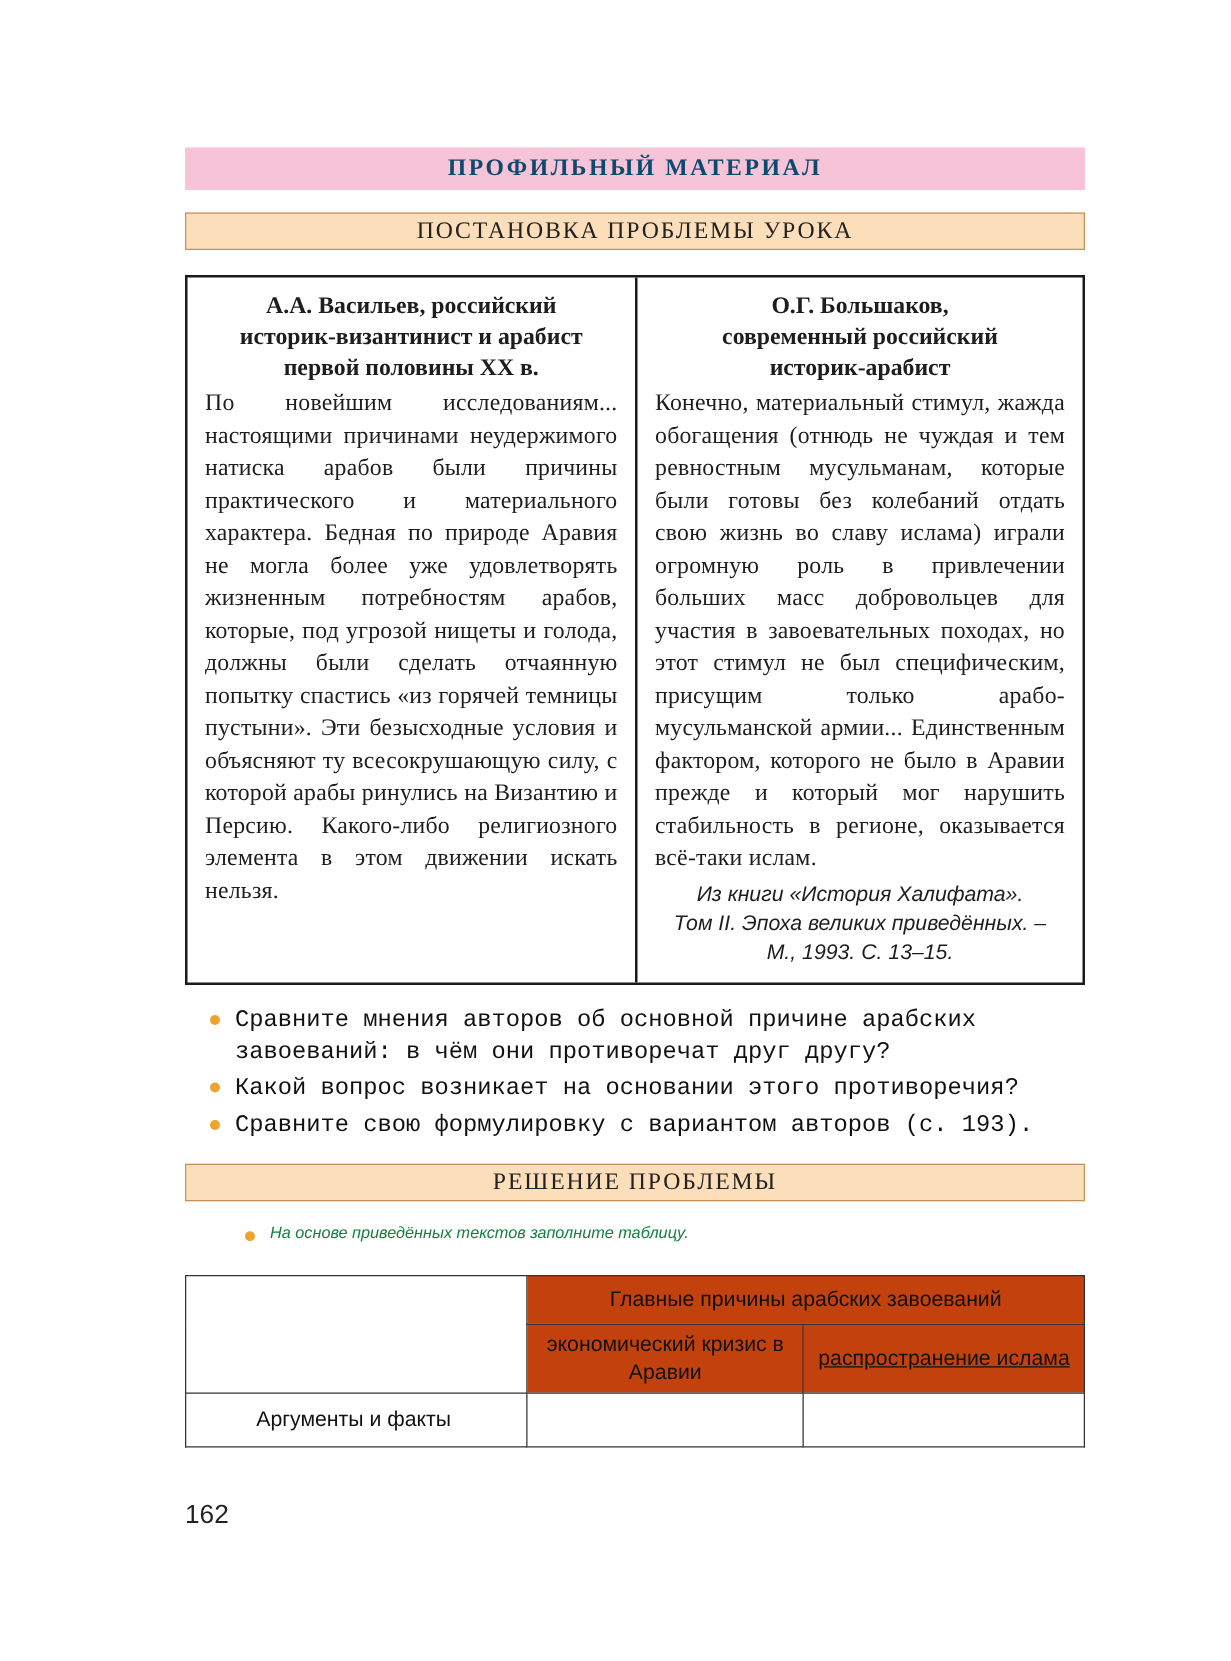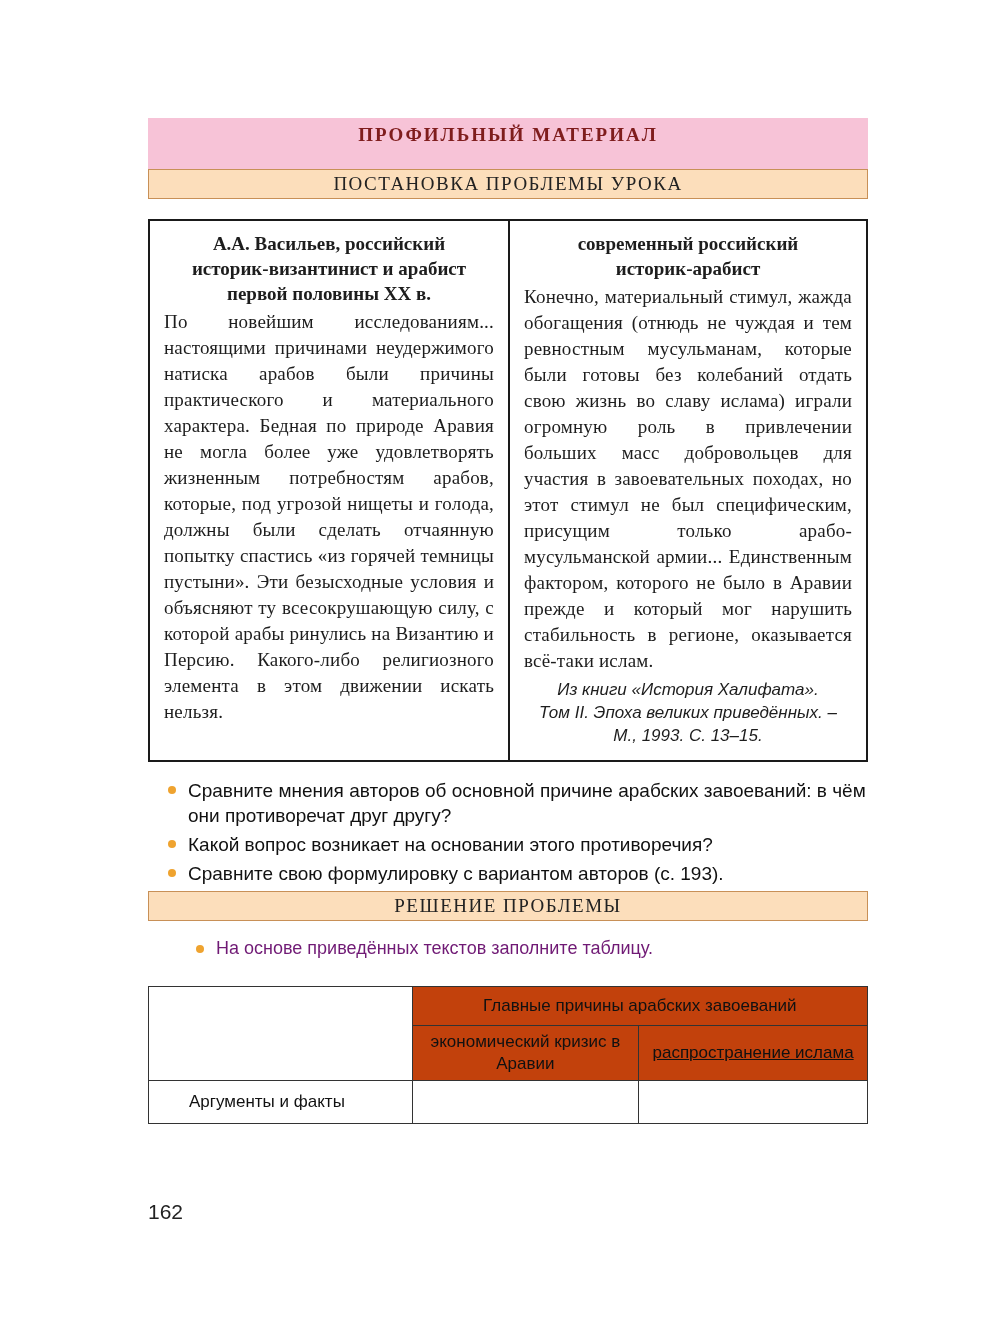--- a/index.html
+++ b/index.html
@@ -13,30 +13,31 @@
     overflow: hidden;
   }
   .content {
     position: absolute;
     left: 148px;
     top: 118px;
     width: 720px;
   }
   .banner-pink {
     background: #f7c3d7;
-    height: 51px;
+    height: 34px;
     line-height: 34px;
     text-align: center;
-    color: #7f1d1d;
+    color: #0c4a6e;
     font-weight: bold;
     font-size: 19px;
     letter-spacing: 2px;
     font-family: "Liberation Serif", serif;
   }
   .banner-peach {
+    margin-top: 18px;
     background: #fcdebb;
     border: 1px solid #c89057;
     height: 28px;
     line-height: 28px;
     text-align: center;
     color: #222222;
     font-size: 19px;
     letter-spacing: 1.5px;
     font-family: "Liberation Serif", serif;
   }
@@ -68,40 +69,41 @@
   .q-source {
     margin-top: 5px;
     text-align: center;
     font-style: italic;
     font-family: "Liberation Sans", sans-serif;
     font-size: 17px;
     line-height: 1.35;
   }
   .questions {
     margin-top: 16px;
-    font-family: Liberation Sans, sans-serif;
+    font-family: Liberation Mono, monospace;
     font-size: 19px;
     line-height: 1.32;
     color: #111111;
   }
   .q-item { display: flex; margin-bottom: 4px; }
   .bullet {
     width: 8px; height: 8px;
     border-radius: 50%;
     background: #efa32f;
     margin: 8px 12px 0 20px;
     flex-shrink: 0;
   }
   .task-line {
     margin-top: 16px;
     display: flex;
     font-family: "Liberation Sans", sans-serif;
-    font-size: 18px;
+    font-size: 13px;
     line-height: 1.32;
-    color: #701a75;
+    color: #15803d;
+    font-style: italic;
   }
   .task-line .bullet { margin-left: 48px; }
   .fill-table {
     margin-top: 26px;
     width: 100%;
     border-collapse: collapse;
     font-family: "Liberation Sans", sans-serif;
     font-size: 17px;
     color: #111111;
   }
@@ -113,21 +115,21 @@
     background: #c2410c;
     text-align: center;
     line-height: 1.3;
   }
   .fill-table .c1 { width: 242px; }
   .fill-table .c2 { width: 239px; }
   .fill-table .c3 { width: 239px; text-decoration: underline; }
   .row-top td { height: 36px; }
   .row-mid td { height: 52px; }
   .row-bot td { height: 40px; }
-  .row-label { padding-left: 40px; }
+  .row-label { padding-left: 56px; }
   .page-number {
     position: absolute;
     left: 148px;
     top: 1200px;
     font-size: 21px;
     font-family: Liberation Sans, sans-serif;
     color: #222222;
   }
 </style>
 </head>
@@ -148,20 +150,21 @@
       <div class="quote-col">
         <div class="q-author">
           <div>А.А. Васильев, российский</div>
           <div>историк-византинист и арабист</div>
           <div>первой половины XX в.</div>
         </div>
         <div class="q-text">По новейшим исследованиям... настоящими причинами неудержимого натиска арабов были причины практического и материального характера. Бедная по природе Аравия не могла более уже удовлетворять жизненным потребностям арабов, которые, под угрозой нищеты и голода, должны были сделать отчаянную попытку спастись «из горячей темницы пустыни». Эти безысходные условия и объясняют ту всесокрушающую силу, с которой арабы ринулись на Византию и Персию. Какого-либо религиозного элемента в этом движении искать нельзя.</div>
       </div>
       <div class="quote-col right">
         <div class="q-author">
+          <div>О.Г. Большаков,</div>
           <div>современный российский</div>
           <div>историк-арабист</div>
         </div>
         <div class="q-text">Конечно, материальный стимул, жажда обогащения (отнюдь не чуждая и тем ревностным мусульманам, которые были готовы без колебаний отдать свою жизнь во славу ислама) играли огромную роль в привлечении больших масс добровольцев для участия в завоевательных походах, но этот стимул не был специфическим, присущим только арабо-мусульманской армии... Единственным фактором, которого не было в Аравии прежде и который мог нарушить стабильность в регионе, оказывается всё-таки ислам.</div>
         <div class="q-source">
           <div>Из книги «История Халифата».</div>
           <div>Том II. Эпоха великих приведённых. –</div>
           <div>М., 1993. С. 13–15.</div>
         </div>
       </div>

